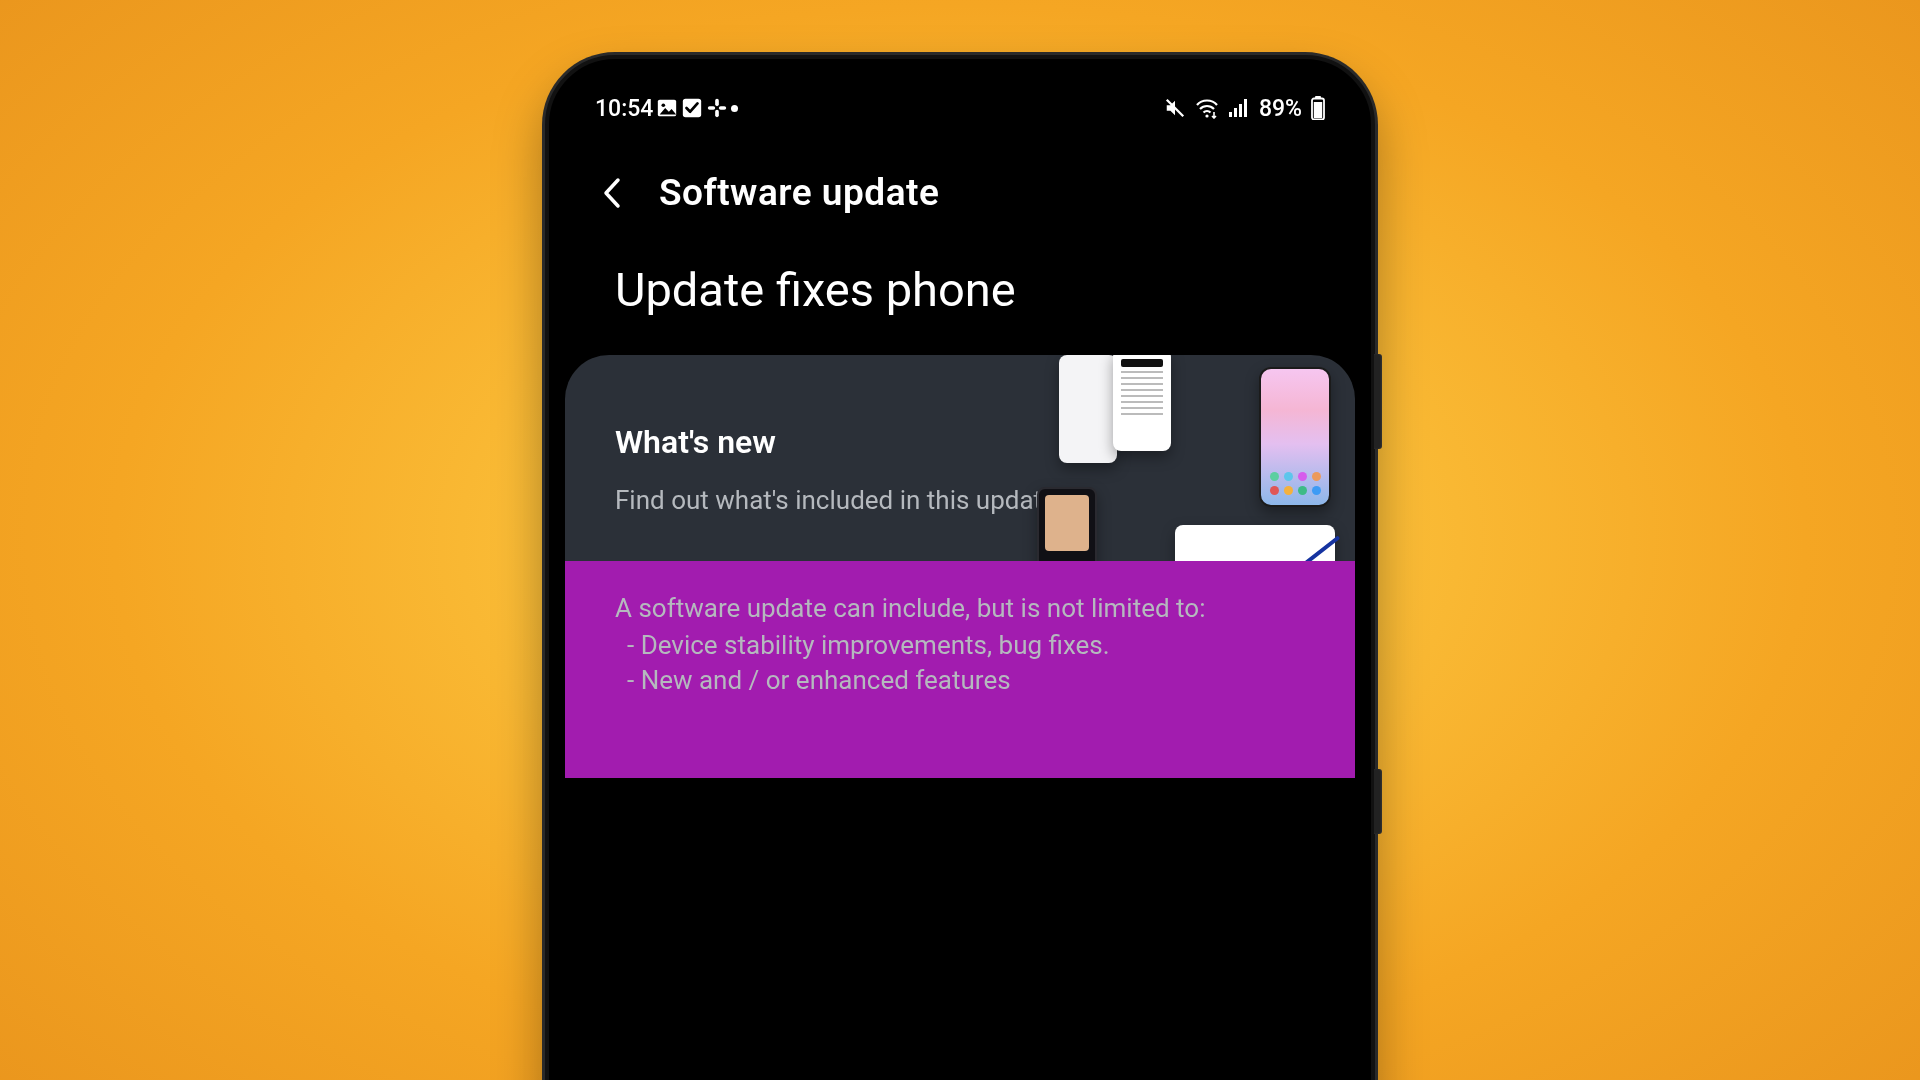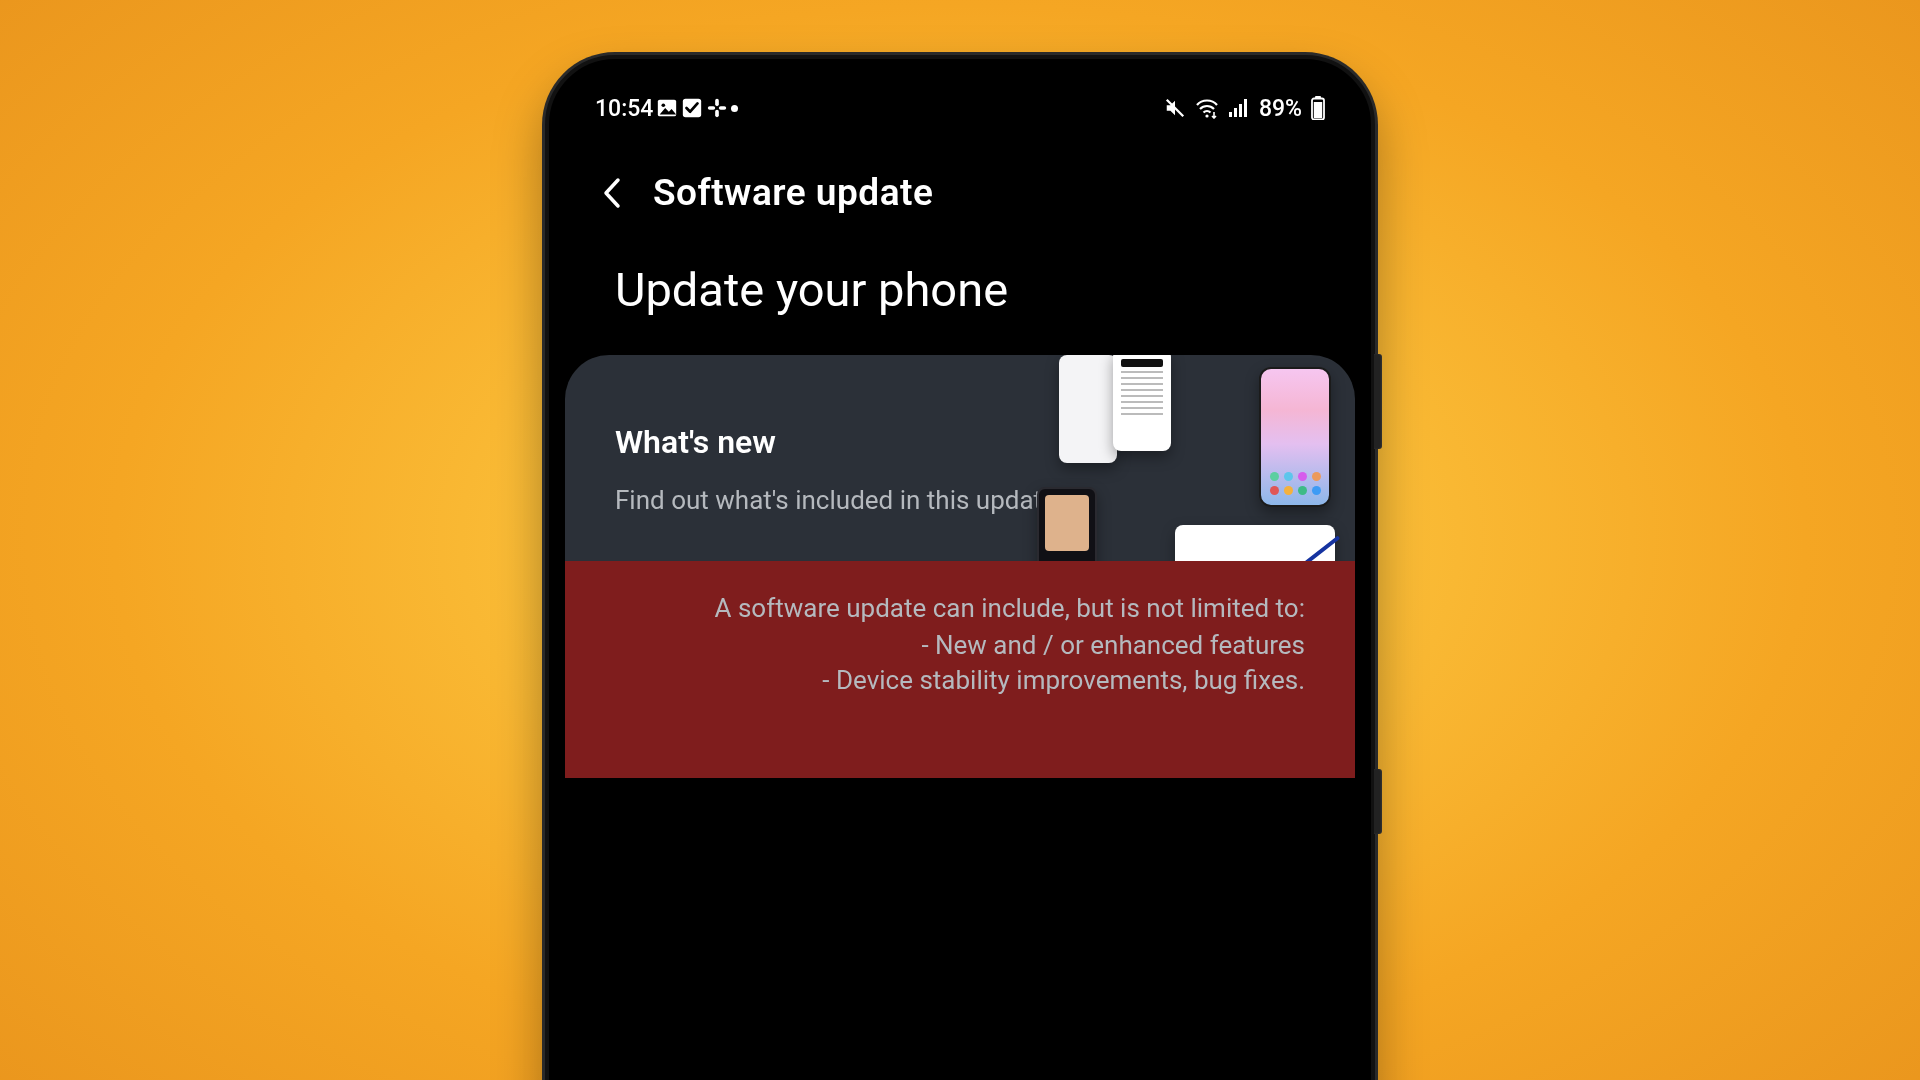--- a/index.html
+++ b/index.html
@@ -58,21 +58,21 @@
   .status-left, .status-right { display: flex; align-items: center; gap: 3px; }
   .status-right { gap: 9px; }
   .ico { display: inline-flex; align-items: center; justify-content: center; }
   .ico svg { display: block; }
   .dot { width: 7px; height: 7px; background:#fff; border-radius:50%; }
 
   
   .header {
     display: flex;
     align-items: center;
-    gap: 24px;
+    gap: 30px;
     padding: 40px 30px 24px 30px;
   }
   .back {
     width: 34px; height: 34px;
     display:flex; align-items:center; justify-content:center;
   }
   .header-title {
     font-size: 37px;
     font-weight: 600;
     letter-spacing: .5px;
@@ -149,26 +149,25 @@
     right:-4px; top:10px; transform:rotate(-38deg); transform-origin:right; border-radius:2px;
   }
   .mini.tablet .pen::after{
     content:""; position:absolute; left:-8px; top:-2px;
     border:4px solid transparent; border-right:8px solid #1533a0;
   }
 
   
   .details {
     margin: 0 -50px;
-    background: #7f1d1d;
+    background: #a21caf;
     padding: 30px 50px 80px 50px;
     font-size: 26px;
     line-height: 1.35;
     color: #b5b9be;
-    text-align: right;
   }
   .details .lead { margin-bottom: 2px; }
   .details .li  { padding-left: 12px; }
 </style>
 </head>
 <body>
 
 <div class="phone">
   <div class="side-button sb1"></div>
   <div class="side-button sb2"></div>
@@ -239,21 +238,21 @@
     <div class="header">
       <div class="back">
         <svg width="22" height="34" viewBox="0 0 22 34" fill="none" stroke="#fff" stroke-width="3.5" stroke-linecap="round" stroke-linejoin="round">
             <path d="M17 4 L5 17 L17 30"></path>
           </svg>
       </div>
       <div class="header-title">Software update</div>
     </div>
 
     <div class="body">
-      <div class="h1">Update your phone</div>
+      <div class="h1">Update fixes phone</div>
 
       <div class="card">
         <div class="card-h">What's new</div>
         <div class="card-sub">Find out what's included in this update.</div>
 
         <div class="deco">
           <div class="mini ui1"></div>
           <div class="mini ui2"></div>
           <div class="mini phone2">
             <div class="dockrow r2">
@@ -272,19 +271,19 @@
           <div class="mini flip"></div>
           <div class="mini tablet">
               <div class="kb"></div>
               <div class="pen"></div>
             </div>
         </div>
       </div>
 
       <div class="details">
         <div class="lead">A software update can include, but is not limited to:</div>
+        <div class="li">- <span>Device stability improvements, bug fixes.</span></div>
         <div class="li">- <span>New and / or enhanced features</span></div>
-        <div class="li">- <span>Device stability improvements, bug fixes.</span></div>
       </div>
     </div>
 
   </div>
 </div>
 
 </body></html>

